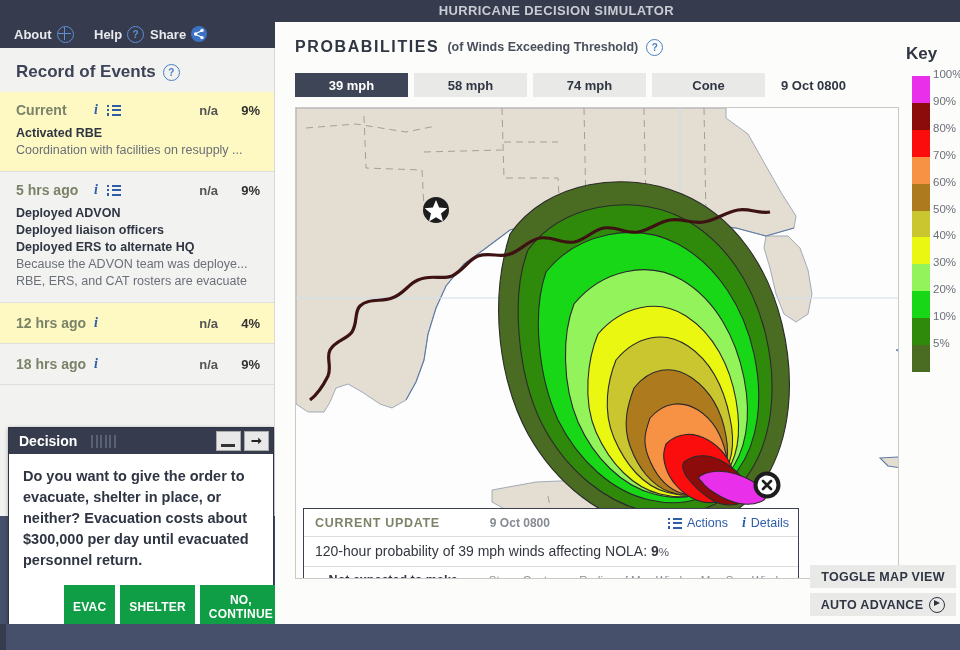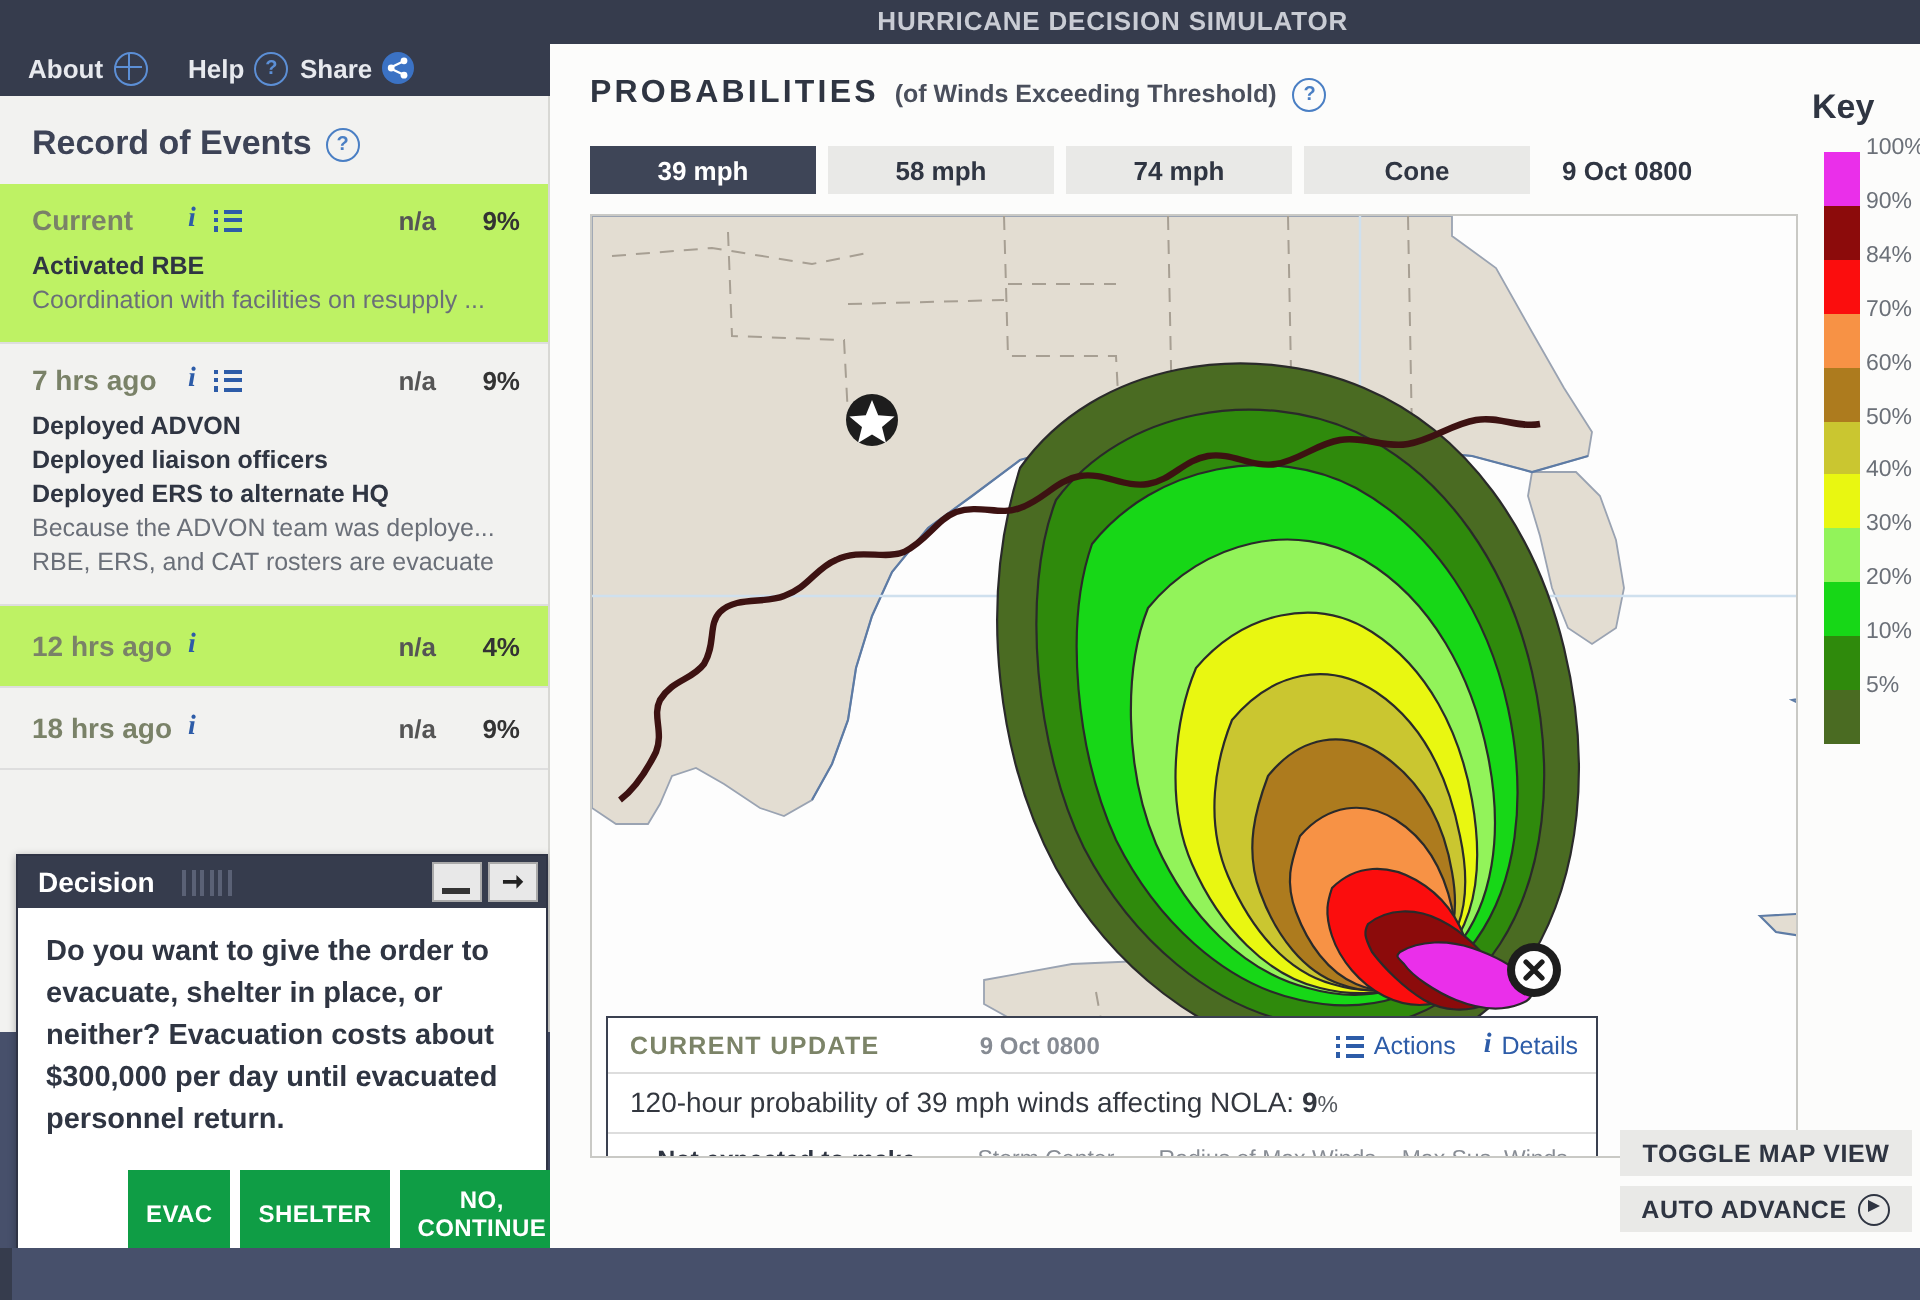--- a/index.html
+++ b/index.html
@@ -71,21 +71,21 @@
     padding:14px 0 10px 16px;
   }
   .roe-head .t{font-size:17px;font-weight:bold;color:#3d4356;}
   .ico-q-blue{
     display:inline-block;width:15px;height:15px;border-radius:50%;
     border:1.4px solid #4a7fc4;color:#4a7fc4;font-size:10px;line-height:15px;
     text-align:center;font-weight:bold;
   }
 
   .event{
-    background:#bef264;border-bottom:1px solid #dedede;padding:10px 14px 12px 16px;
+    background:#fef9c3;border-bottom:1px solid #dedede;padding:10px 14px 12px 16px;
     cursor:pointer;
   }
   .event.alt{background:#f2f2f0;}
   .event.compact{padding:12px 14px 12px 16px;}
   .event-row{display:flex;align-items:center;}
   .event-time{
     font-weight:bold;font-size:14px;color:#7a8268;min-width:78px;
   }
   .event-icons{display:flex;align-items:center;gap:9px;flex:1;}
   .ico-i{
@@ -284,21 +284,21 @@
             <span class="event-na">n/a</span>
             <span class="event-pct">9%</span>
           </div>
           <div class="event-body">
             <div class="b">Activated RBE</div>
             <div class="n">Coordination with facilities on resupply ...</div>
           </div>
         </div>
         <div class="event alt">
           <div class="event-row">
-            <span class="event-time">7 hrs ago</span>
+            <span class="event-time">5 hrs ago</span>
             <span class="event-icons">
               <span class="ico-i">i</span>
               <span class="ico-list">
                 <i></i>
                 <i></i>
                 <i></i>
                 <b></b>
                 <b></b>
                 <b></b>
               </span>
@@ -552,21 +552,21 @@
           <div class="kseg" style="height: 26.9091px; background: rgb(202, 198, 48);"></div>
           <div class="kseg" style="height: 26.9091px; background: rgb(233, 247, 17);"></div>
           <div class="kseg" style="height: 26.9091px; background: rgb(146, 243, 90);"></div>
           <div class="kseg" style="height: 26.9091px; background: rgb(23, 215, 23);"></div>
           <div class="kseg" style="height: 26.9091px; background: rgb(47, 138, 12);"></div>
           <div class="kseg" style="height: 26.9091px; background: rgb(74, 107, 34);"></div>
         </div>
       <div class="klabels" id="klabels">
           <div class="klab" style="top: 0px;">100%</div>
           <div class="klab" style="top: 26.9091px;">90%</div>
-          <div class="klab" style="top: 53.8182px;">84%</div>
+          <div class="klab" style="top: 53.8182px;">80%</div>
           <div class="klab" style="top: 80.7273px;">70%</div>
           <div class="klab" style="top: 107.636px;">60%</div>
           <div class="klab" style="top: 134.545px;">50%</div>
           <div class="klab" style="top: 161.455px;">40%</div>
           <div class="klab" style="top: 188.364px;">30%</div>
           <div class="klab" style="top: 215.273px;">20%</div>
           <div class="klab" style="top: 242.182px;">10%</div>
           <div class="klab" style="top: 269.091px;">5%</div>
         </div>
     </div>

